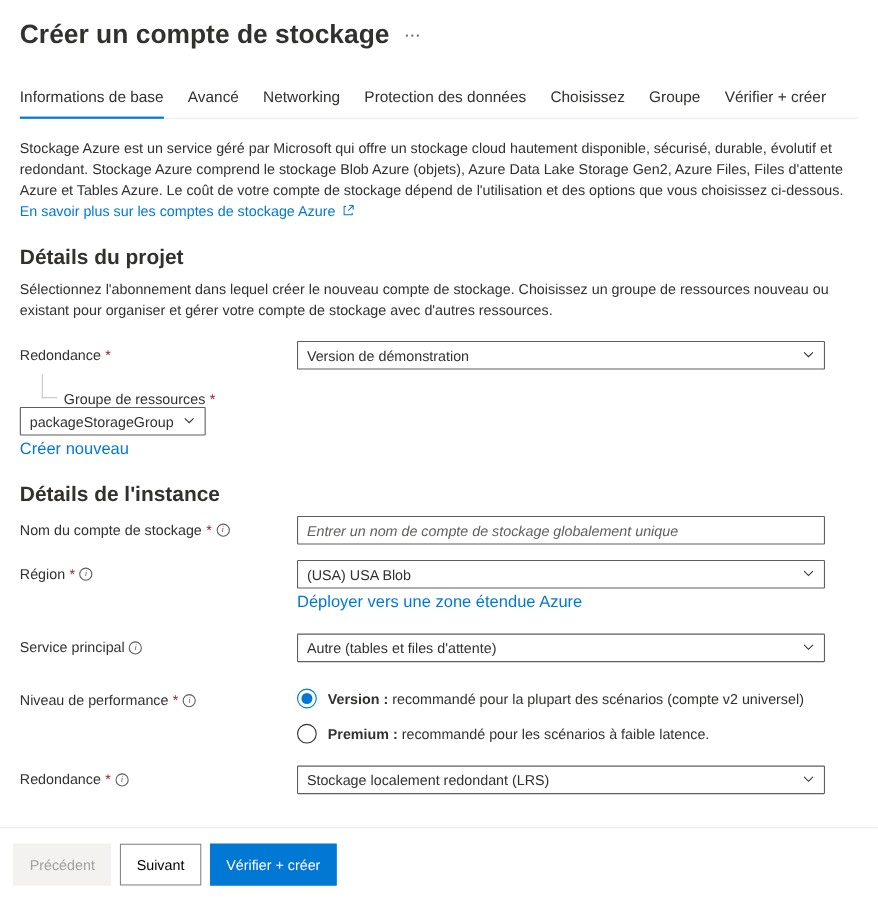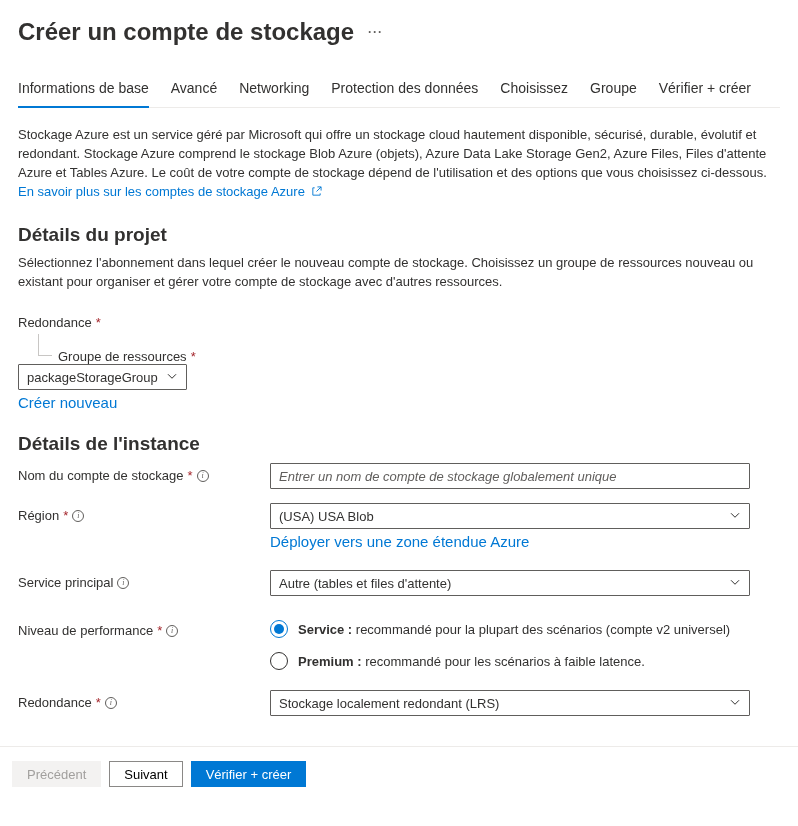--- a/index.html
+++ b/index.html
@@ -114,21 +114,21 @@
     background: #0078d4;
   }
   .radio-label b { font-weight: 600; }
   .footer {
     border-top: 1px solid #edebe9;
     margin: 30px -18px 0 -18px;
     padding: 14px 12px 14px 12px;
     display: flex; gap: 8px;
   }
   .btn {
-    height: 26px; padding: 0 14px;
+    height: 38px; padding: 0 14px;
     font-size: 13px; font-family: inherit;
     border: 1px solid #8a8886; background: #fff;
     display: inline-flex; align-items: center; justify-content: center;
     cursor: pointer;
   }
   .btn.disabled { color: #a19f9d; border-color: #f3f2f1; background: #f3f2f1; cursor: default; }
   .btn.primary { background: #0078d4; border-color: #0078d4; color: #fff; }
   .tree-line {
     position: absolute; left: 20px; top: -10px; width: 14px; height: 22px;
     border-left: 1px solid #c8c6c4; border-bottom: 1px solid #c8c6c4;
@@ -166,20 +166,30 @@
 </p>
 
 <h2>Détails du projet</h2>
 <p class="section-desc">Sélectionnez l'abonnement dans lequel créer le nouveau compte de stockage. Choisissez un groupe de ressources nouveau ou existant pour organiser et gérer votre compte de stockage avec d'autres ressources.</p>
 
 <div class="row">
   <div class="label-col">
     <span>Redondance</span>
       <span class="req">*</span>
   </div>
+  <div class="field-col">
+    <div class="select">
+      <span>Version de démonstration</span>
+      <span class="chev">
+        <svg width="12" height="12" viewBox="0 0 12 12">
+            <path fill="none" stroke="#323130" stroke-width="1" d="M2 4l4 4 4-4"></path>
+          </svg>
+      </span>
+    </div>
+  </div>
 </div>
 
 <div class="row rg-wrap" style="margin-bottom:6px;flex-direction:column;">
   <span class="tree-line"></span>
   <div class="label-col indent">
     <span>Groupe de ressources</span>
       <span class="req">*</span>
   </div>
   <div class="field-col">
     <div class="select">
@@ -245,21 +255,21 @@
 
 <div class="row" style="margin-top:22px;">
   <div class="label-col">
     <span>Niveau de performance</span>
       <span class="req">*</span>
     <span class="info-icon">i</span>
   </div>
   <div class="field-col radio-group" id="perf-radios">
       <div class="radio checked">
         <span class="radio-dot"></span>
-        <span class="radio-label"><b>Service :</b> recommandé pour la plupart des scénarios (compte v2 universel)</span>
+        <span class="radio-label"><b>Version :</b> recommandé pour la plupart des scénarios (compte v2 universel)</span>
       </div>
       <div class="radio">
         <span class="radio-dot"></span>
         <span class="radio-label"><b>Premium :</b> recommandé pour les scénarios à faible latence.</span>
       </div>
     </div>
 </div>
 
 <div class="row" style="margin-top:14px;">
   <div class="label-col">

